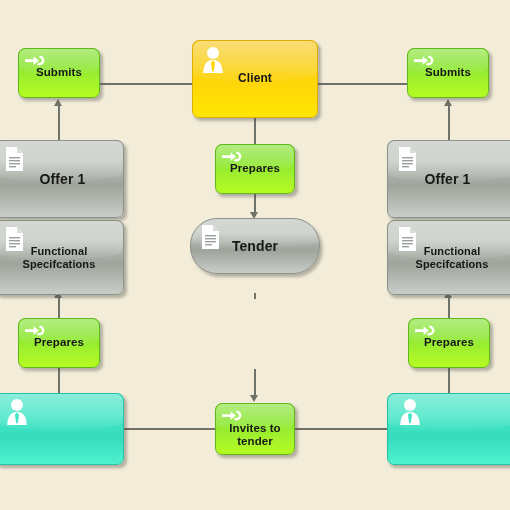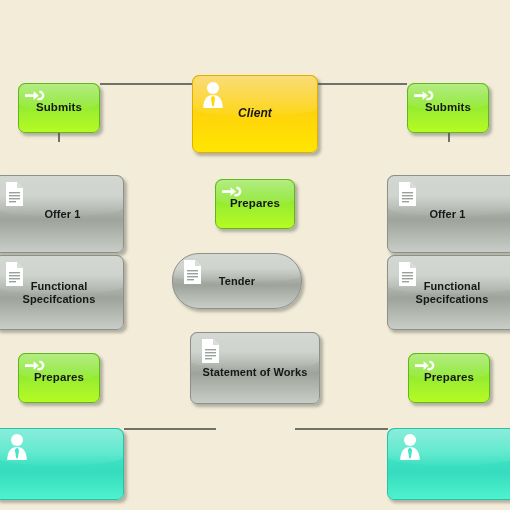--- a/index.html
+++ b/index.html
@@ -25,21 +25,20 @@
   }
 
   
   .node{
     position:absolute;z-index:5;
     border-radius:7px;
     box-sizing:border-box;
     display:flex;align-items:center;justify-content:center;
     box-shadow:2.5px 3px 3px rgba(80,80,70,.38);
     overflow:hidden;
-    margin-top:35px;
   }
   .node .label{
     position:relative;z-index:3;
     font-weight:bold;
     color:#171717;
     text-align:center;
     line-height:1.15;
     padding:0 5px;
     letter-spacing:.1px;
   }
@@ -55,27 +54,27 @@
   .green{
     background:linear-gradient(to bottom,#7ee02a 0%,#8ae630 34%,#9ff02e 62%,#b6fb22 100%);
     border:1px solid #5fb81b;
   }
   .green .label{font-size:11.5px;}
   
   .yellow{
     background:linear-gradient(to bottom,#f5c415 0%,#fbcf12 30%,#ffd808 62%,#ffe600 100%);
     border:1px solid #e0ae00;
   }
-  .yellow .label{font-size:12px;font-style:italic;}
+  .yellow .label{font-size:12px;}
   
   .gray{
     background:linear-gradient(to bottom,#b5bcb3 0%,#c2c7c0 26%,#9ea49c 58%,#c9cdc7 100%);
     border:1px solid #8a908a;
   }
-  .gray .label{font-size:11px;}
+  .gray .label{font-size:14px;}
   
   .teal{
     background:linear-gradient(to bottom,#37dfc0 0%,#42e6c6 32%,#35dcbd 62%,#4ff2cf 100%);
     border:1px solid #25c3a6;
   }
   .teal .label{font-size:11.5px;}
 </style>
 </head>
 <body>
 
@@ -204,21 +203,21 @@
             <rect x="5" y="10" width="11" height="1.4"></rect>
             <rect x="5" y="13" width="11" height="1.4"></rect>
             <rect x="5" y="16" width="11" height="1.4"></rect>
             <rect x="5" y="19" width="7" height="1.4"></rect>
           </g>
         </svg>
     </span>
     <span class="label" style="font-size:11px;padding:0 2px;">Functional Specifcations</span>
   </div>
 
-  <div class="node gray" style="left:172px;top:218px;width:130px;height:56px;border-radius:27px;">
+  <div class="node gray" style="left:190px;top:218px;width:130px;height:56px;border-radius:27px;">
     <div class="gloss"></div>
     <span class="ico" style="left:9px;top:6px;">
       <svg width="20" height="24" viewBox="0 0 20 24">
           <path d="M2 0h11l6 6v18H2z" fill="#fff"></path>
           <path d="M13 0l6 6h-6z" fill="#d8dcd6"></path>
           <g fill="#9aa09a">
             <rect x="5" y="10" width="11" height="1.4"></rect>
             <rect x="5" y="13" width="11" height="1.4"></rect>
             <rect x="5" y="16" width="11" height="1.4"></rect>
             <rect x="5" y="19" width="7" height="1.4"></rect>
@@ -249,36 +248,20 @@
     <div class="gloss"></div>
     <span class="ico">
       <svg width="22" height="15" viewBox="0 0 22 15">
           <path d="M0 5.2h8.6V2.2l5.2 4.4-5.2 4.4V8H0z" fill="#fff"></path>
           <path d="M14.4 1.4a5 5 0 1 1-2.6 9.3l1.5-2.1a2.5 2.5 0 1 0 1.1-4.7z" fill="#fff"></path>
         </svg>
     </span>
     <span class="label">Prepares</span>
   </div>
 
-  <div class="node gray" style="left:190px;top:297px;width:130px;height:72px;">
-    <div class="gloss"></div>
-    <span class="ico" style="left:9px;top:6px;">
-      <svg width="20" height="24" viewBox="0 0 20 24">
-          <path d="M2 0h11l6 6v18H2z" fill="#fff"></path>
-          <path d="M13 0l6 6h-6z" fill="#d8dcd6"></path>
-          <g fill="#9aa09a">
-            <rect x="5" y="10" width="11" height="1.4"></rect>
-            <rect x="5" y="13" width="11" height="1.4"></rect>
-            <rect x="5" y="16" width="11" height="1.4"></rect>
-            <rect x="5" y="19" width="7" height="1.4"></rect>
-          </g>
-        </svg>
-    </span>
-    <span class="label" style="padding-top:8px;">Statement of Works</span>
-  </div>
 
   <div class="node green" style="left:408px;top:318px;width:82px;height:50px;">
     <div class="gloss"></div>
     <span class="ico">
       <svg width="22" height="15" viewBox="0 0 22 15">
           <path d="M0 5.2h8.6V2.2l5.2 4.4-5.2 4.4V8H0z" fill="#fff"></path>
           <path d="M14.4 1.4a5 5 0 1 1-2.6 9.3l1.5-2.1a2.5 2.5 0 1 0 1.1-4.7z" fill="#fff"></path>
         </svg>
     </span>
     <span class="label">Prepares</span>
@@ -288,20 +271,30 @@
     <div class="gloss"></div>
     <span class="ico" style="left:9px;top:4px;">
       <svg width="26" height="30" viewBox="0 0 26 30">
           <circle cx="13" cy="7" r="6" fill="#fff"></circle>
           <path d="M13 14c-6 0-9.5 4.3-9.8 13h19.6C22.5 18.3 19 14 13 14z" fill="#fff"></path>
           <path d="M13 14.5l-2.1 2.3 1.3 8.4h1.6l1.3-8.4z" fill="#42e6c6"></path>
         </svg>
     </span>
   </div>
 
+  <div class="node green" style="left:215px;top:403px;width:80px;height:52px;">
+    <div class="gloss"></div>
+    <span class="ico">
+      <svg width="22" height="15" viewBox="0 0 22 15">
+          <path d="M0 5.2h8.6V2.2l5.2 4.4-5.2 4.4V8H0z" fill="#fff"></path>
+          <path d="M14.4 1.4a5 5 0 1 1-2.6 9.3l1.5-2.1a2.5 2.5 0 1 0 1.1-4.7z" fill="#fff"></path>
+        </svg>
+    </span>
+    <span class="label" style="padding-top:12px;">Invites to tender</span>
+  </div>
 
   <div class="node teal" style="left:387px;top:393px;width:130px;height:72px;">
     <div class="gloss"></div>
     <span class="ico" style="left:9px;top:4px;">
       <svg width="26" height="30" viewBox="0 0 26 30">
           <circle cx="13" cy="7" r="6" fill="#fff"></circle>
           <path d="M13 14c-6 0-9.5 4.3-9.8 13h19.6C22.5 18.3 19 14 13 14z" fill="#fff"></path>
           <path d="M13 14.5l-2.1 2.3 1.3 8.4h1.6l1.3-8.4z" fill="#42e6c6"></path>
         </svg>
     </span>

